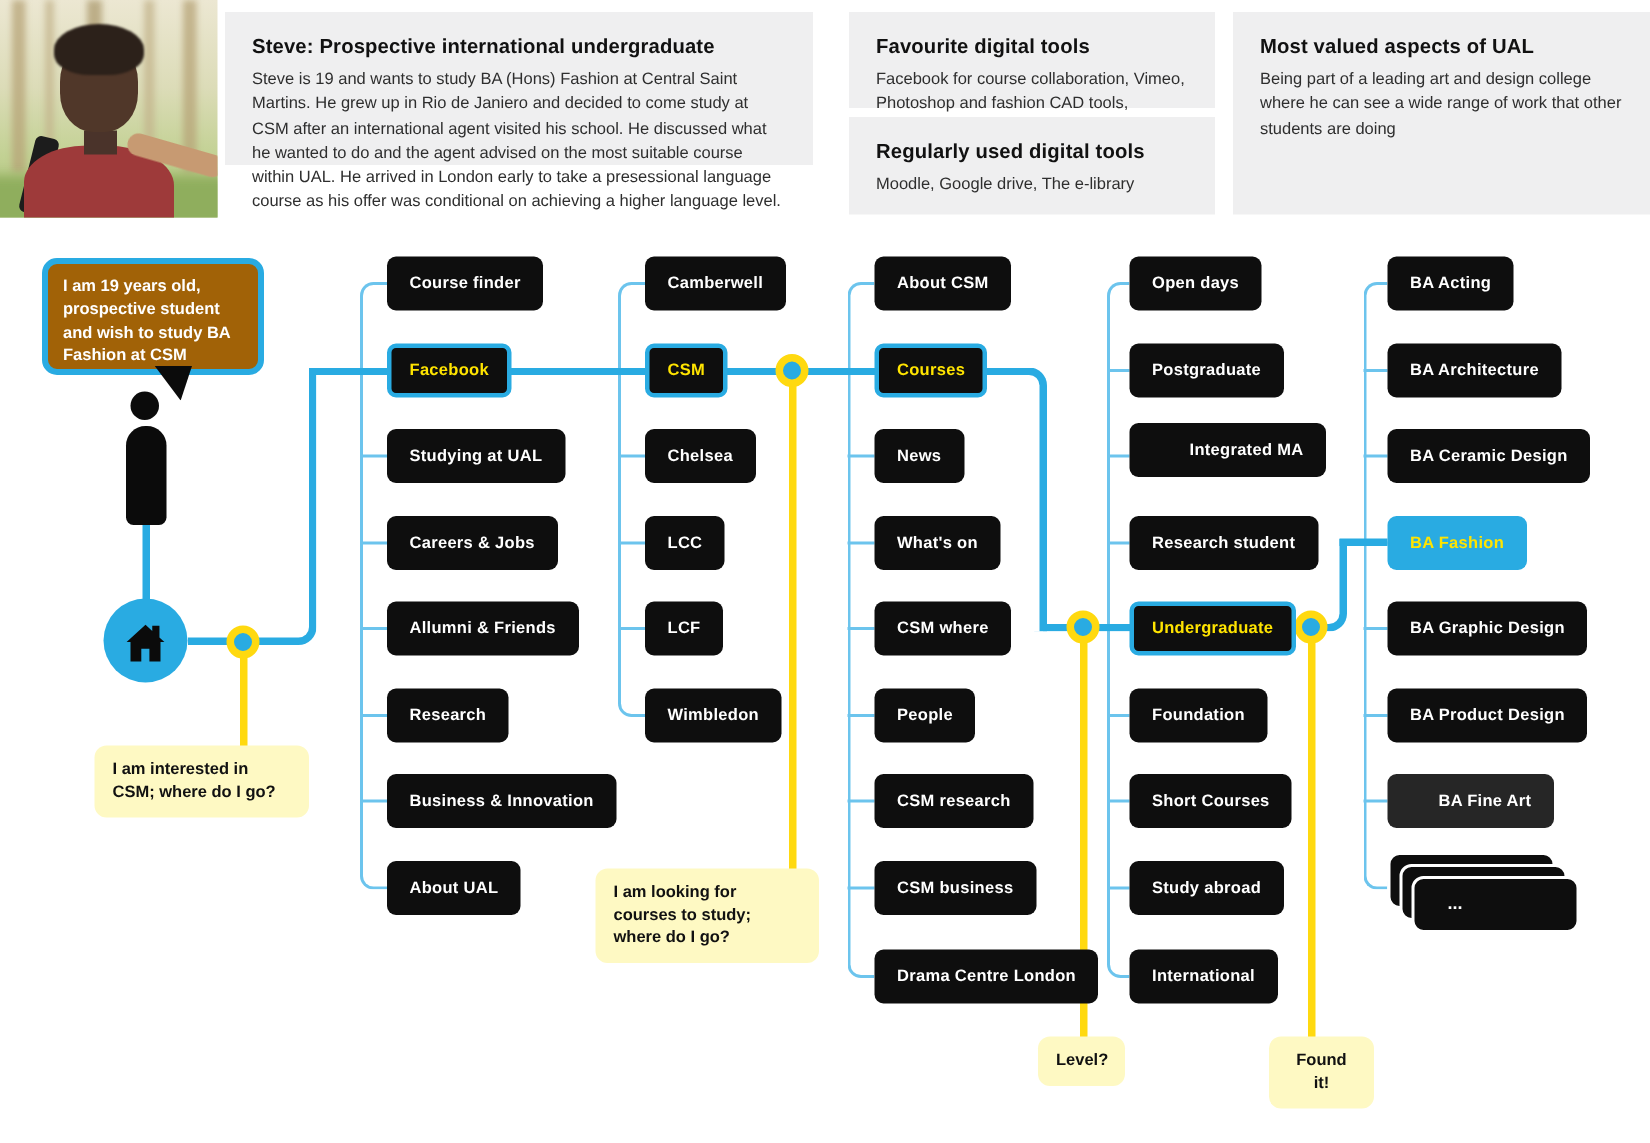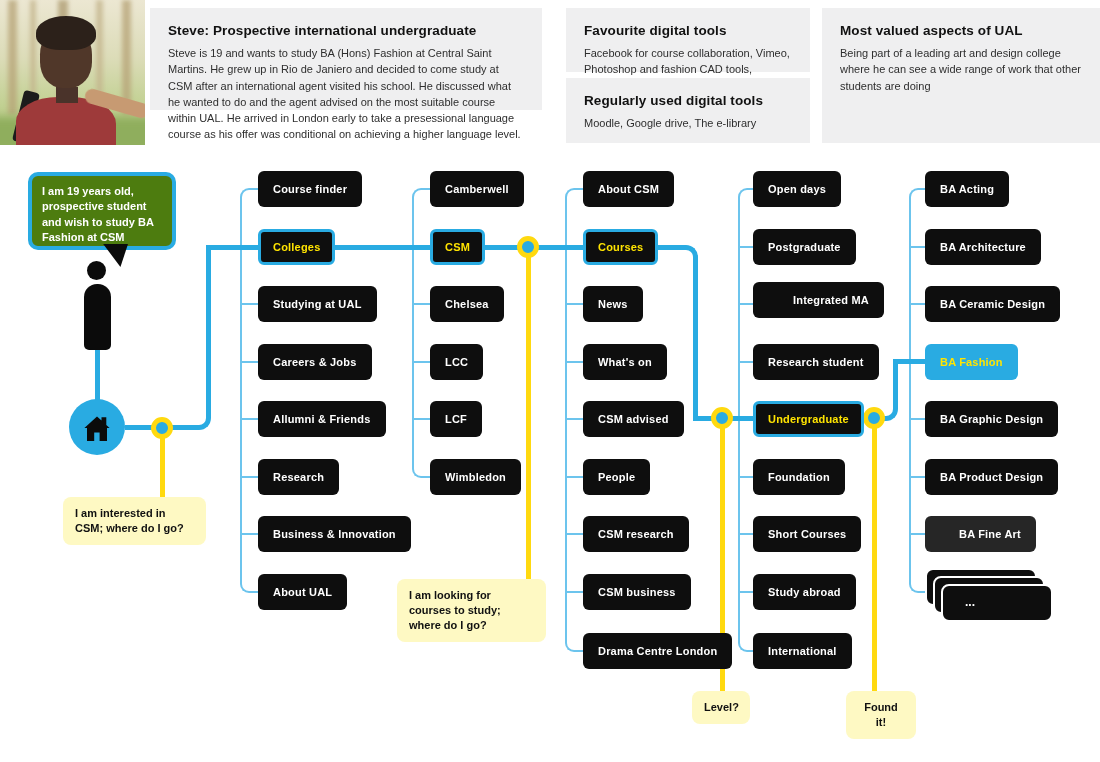--- a/index.html
+++ b/index.html
@@ -52,21 +52,21 @@
   .node-box.found  { background: #29abe2; color: #ffe400; }
   .node-box.muted  { background: #262626; }
 
   .stack { position: absolute; left: 925px; top: 568px; width: 134px; height: 58px; }
   .stack .card { position: absolute; width: 112px; height: 38px; background: #0e0e0e;
                  border: 2px solid #fff; border-radius: 8px; color: #fff; font-weight: bold;
                  font-size: 12px; padding: 9px 0 0 22px; }
 
   
   .speech { position: absolute; left: 28px; top: 172px; width: 148px; height: 78px;
-            background: #4d7c0f; border: 4px solid #29abe2; border-radius: 10px;
+            background: #a16207; border: 4px solid #29abe2; border-radius: 10px;
             color: #fff; font-size: 11px; font-weight: bold; line-height: 1.4; padding: 8px 10px; }
   .speech-tail { position: absolute; left: 101px; top: 244px; width: 27px; height: 23px;
                  background: #0b0b0b; clip-path: polygon(8% 0, 100% 0, 72% 100%); }
   .figure-head { position: absolute; left: 87px; top: 261px; width: 19px; height: 19px;
                  background: #0b0b0b; border-radius: 50%; }
   .figure-body { position: absolute; left: 84px; top: 284px; width: 27px; height: 66px;
                  background: #0b0b0b; border-radius: 13px 13px 5px 5px; }
   .home-circle { position: absolute; left: 69px; top: 399px; width: 56px; height: 56px;
                  background: #29abe2; border-radius: 50%; display: flex; align-items: center;
                  justify-content: center; }
@@ -160,38 +160,38 @@
   <div class="yline" style="left:720px; top:418px; height:277px;"></div>
   <div class="yline" style="left:872px; top:418px; height:277px;"></div>
 
   <div class="nodedot" style="left:151px; top:417px;"></div>
   <div class="nodedot" style="left:517px; top:236px;"></div>
   <div class="nodedot" style="left:711px; top:407px;"></div>
   <div class="nodedot" style="left:863px; top:407px;"></div>
 
   <div id="boxes">
       <div class="node-box" style="left: 258px; top: 189px;">Course finder</div>
-      <div class="node-box active" style="left: 258px; top: 247px;">Colleges</div>
+      <div class="node-box active" style="left: 258px; top: 247px;">Facebook</div>
       <div class="node-box" style="left: 258px; top: 304px;">Studying at UAL</div>
       <div class="node-box" style="left: 258px; top: 362px;">Careers &amp; Jobs</div>
       <div class="node-box" style="left: 258px; top: 419px;">Allumni &amp; Friends</div>
       <div class="node-box" style="left: 258px; top: 477px;">Research</div>
       <div class="node-box" style="left: 258px; top: 534px;">Business &amp; Innovation</div>
       <div class="node-box" style="left: 258px; top: 592px;">About UAL</div>
       <div class="node-box" style="left: 430px; top: 189px;">Camberwell</div>
       <div class="node-box active" style="left: 430px; top: 247px;">CSM</div>
       <div class="node-box" style="left: 430px; top: 304px;">Chelsea</div>
       <div class="node-box" style="left: 430px; top: 362px;">LCC</div>
       <div class="node-box" style="left: 430px; top: 419px;">LCF</div>
       <div class="node-box" style="left: 430px; top: 477px;">Wimbledon</div>
       <div class="node-box" style="left: 583px; top: 189px;">About CSM</div>
       <div class="node-box active" style="left: 583px; top: 247px;">Courses</div>
       <div class="node-box" style="left: 583px; top: 304px;">News</div>
       <div class="node-box" style="left: 583px; top: 362px;">What's on</div>
-      <div class="node-box" style="left: 583px; top: 419px;">CSM advised</div>
+      <div class="node-box" style="left: 583px; top: 419px;">CSM where</div>
       <div class="node-box" style="left: 583px; top: 477px;">People</div>
       <div class="node-box" style="left: 583px; top: 534px;">CSM research</div>
       <div class="node-box" style="left: 583px; top: 592px;">CSM business</div>
       <div class="node-box" style="left: 583px; top: 651px;">Drama Centre London</div>
       <div class="node-box" style="left: 753px; top: 189px;">Open days</div>
       <div class="node-box" style="left: 753px; top: 247px;">Postgraduate</div>
       <div class="node-box" style="left: 753px; top: 300px; padding-left: 40px;">Integrated MA</div>
       <div class="node-box" style="left: 753px; top: 362px;">Research student</div>
       <div class="node-box active" style="left: 753px; top: 419px;">Undergraduate</div>
       <div class="node-box" style="left: 753px; top: 477px;">Foundation</div>

